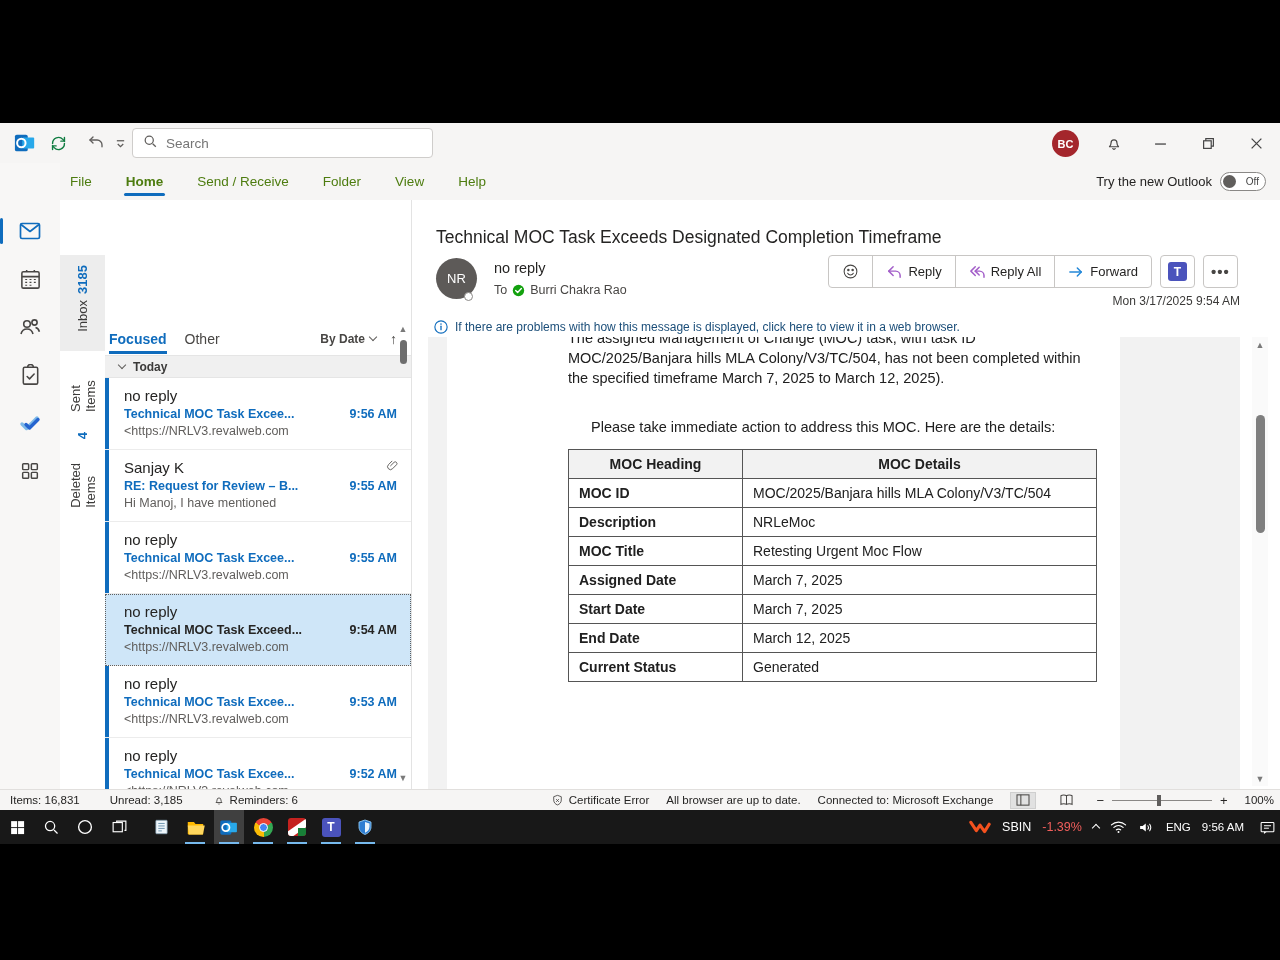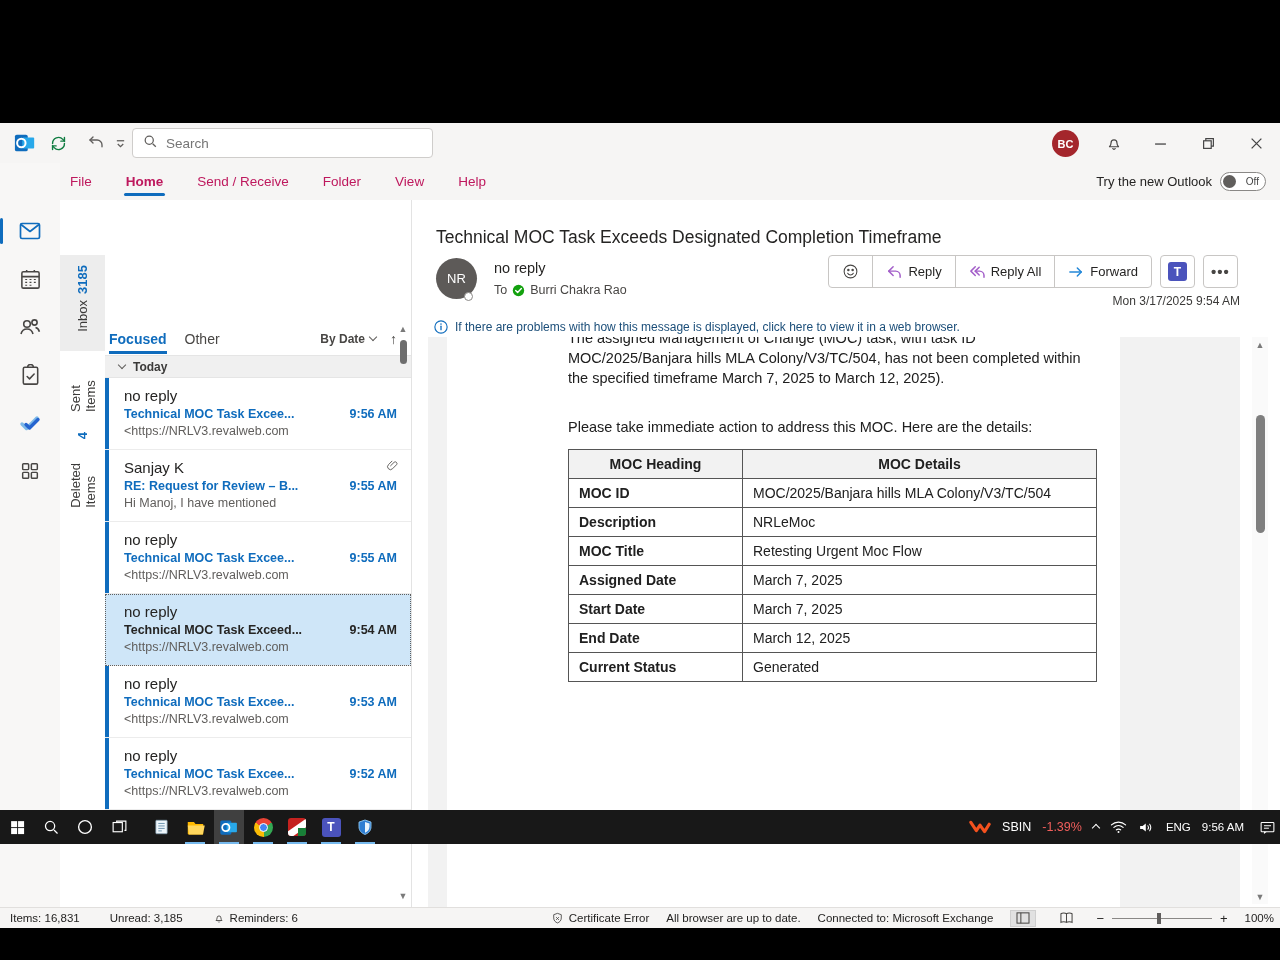--- a/index.html
+++ b/index.html
@@ -1,28 +1,28 @@
 <!DOCTYPE html>
 <html><head>
 <meta charset="utf-8">
 <style>
   * { margin:0; padding:0; box-sizing:border-box; }
   html,body { width:1280px; height:960px; background:#000; font-family:"Liberation Sans",sans-serif; overflow:hidden; }
-  .screen { position:absolute; top:123px; left:0; width:1280px; height:805px; background:#fff; color:#252423; }
+  .screen { position:absolute; top:123px; left:0; width:1280px; height:687px; background:#fff; color:#252423; }
 
   
   .titlebar { position:absolute; top:0; left:0; right:0; height:40px; background:#f6f5f4; }
   .searchbox { position:absolute; left:132px; top:5px; width:301px; height:30px; background:#fff; border:1px solid #cfcdcb; border-radius:4px; display:flex; align-items:center; padding:0 10px; gap:8px; }
   .searchbox input { border:none; outline:none; font-size:13.5px; width:230px; background:transparent; color:#333; font-family:"Liberation Sans",sans-serif; }
   .avatar { position:absolute; left:1052px; top:7px; width:27px; height:27px; border-radius:50%; background:#a4262c; color:#fff; font-size:11px; font-weight:bold; display:flex; align-items:center; justify-content:center; }
   .tb-ico { position:absolute; top:8px; width:24px; height:24px; display:flex; align-items:center; justify-content:center; }
 
   
   .menubar { position:absolute; top:40px; left:0; right:0; height:37px; background:#f6f5f4; display:flex; align-items:center; }
-  .tabs { display:flex; gap:30px; padding-left:68px; font-size:13.5px; color:#be185d; }
+  .tabs { display:flex; gap:30px; padding-left:68px; font-size:13.5px; color:#4d7c0f; }
   .tab { position:relative; padding:9px 2px; cursor:default; }
   .tab.active { font-weight:bold; }
   .tab.active::after { content:""; position:absolute; left:0; right:0; bottom:2px; height:3px; background:#0f6cbd; border-radius:2px; }
   .try-new { position:absolute; right:14px; display:flex; align-items:center; gap:8px; font-size:13px; }
   .toggle { width:46px; height:19px; border:1px solid #8a8886; border-radius:10px; background:#fff; position:relative; font-size:10px; }
   .toggle .knob { position:absolute; left:2px; top:2px; width:13px; height:13px; border-radius:50%; background:#605e5c; }
   .toggle .tlabel { position:absolute; right:6px; top:3px; color:#444; }
 
   
   .ribbon { position:absolute; top:77px; left:0; right:0; height:100px; background:#fff; border-bottom:1px solid #e1dfdd; display:flex; padding-left:66px; }
@@ -94,21 +94,21 @@
   .actions { position:absolute; top:55px; right:42px; display:flex; gap:8px; align-items:center; }
   .seg { display:flex; border:1px solid #c8c6c4; border-radius:4px; overflow:hidden; background:#fff; }
   .seg > div { height:31px; display:flex; align-items:center; gap:6px; padding:0 13px; font-size:13px; border-right:1px solid #c8c6c4; }
   .seg > div:last-child { border-right:none; }
   .sq-btn { width:35px; height:33px; border:1px solid #c8c6c4; border-radius:4px; background:#fff; display:flex; align-items:center; justify-content:center; font-size:15px; color:#484644; }
   .rp-date { position:absolute; top:94px; right:40px; font-size:12px; color:#3b3a39; }
   .infobar { position:absolute; top:117px; left:22px; right:60px; height:20px; display:flex; align-items:center; gap:7px; font-size:12px; color:#1b4e79; }
   .rp-body { position:absolute; top:137px; left:16px; right:40px; bottom:0; background:#f2f2f2; overflow:hidden; }
   .page { position:absolute; left:19px; top:0; bottom:0; width:673px; background:#fff; overflow:hidden; padding:0 22px 0 121px; font-size:14.5px; line-height:20px; color:#202020; }
   .page .p1 { margin-top:-9px; }
-  .page .p2 { margin-top:29px; }
+  .page .p2 { margin-top:29px;margin-left:23px; }
   .moctable { border-collapse:collapse; margin-top:12px; width:529px; font-size:14px; }
   .moctable th, .moctable td { border:1px solid #555; padding:4px 10px; height:29px; }
   .moctable th { background:#f2f2f2; font-weight:bold; text-align:center; }
   .moctable td.h { font-weight:bold; width:174px; }
   .rp-scroll { position:absolute; right:12px; top:137px; bottom:3px; width:16px; background:#fafafa; display:flex; flex-direction:column; align-items:center; }
   .rp-thumb { position:absolute; top:78px; width:9px; height:118px; border-radius:5px; background:#7f7f7f; }
   .rp-down { position:absolute; bottom:2px; }
 
   
   .statusbar { position:absolute; left:0; bottom:0; right:0; height:21px; background:#f6f5f4; border-top:1px solid #e1dfdd; display:flex; align-items:center; font-size:11.5px; color:#252423; }

